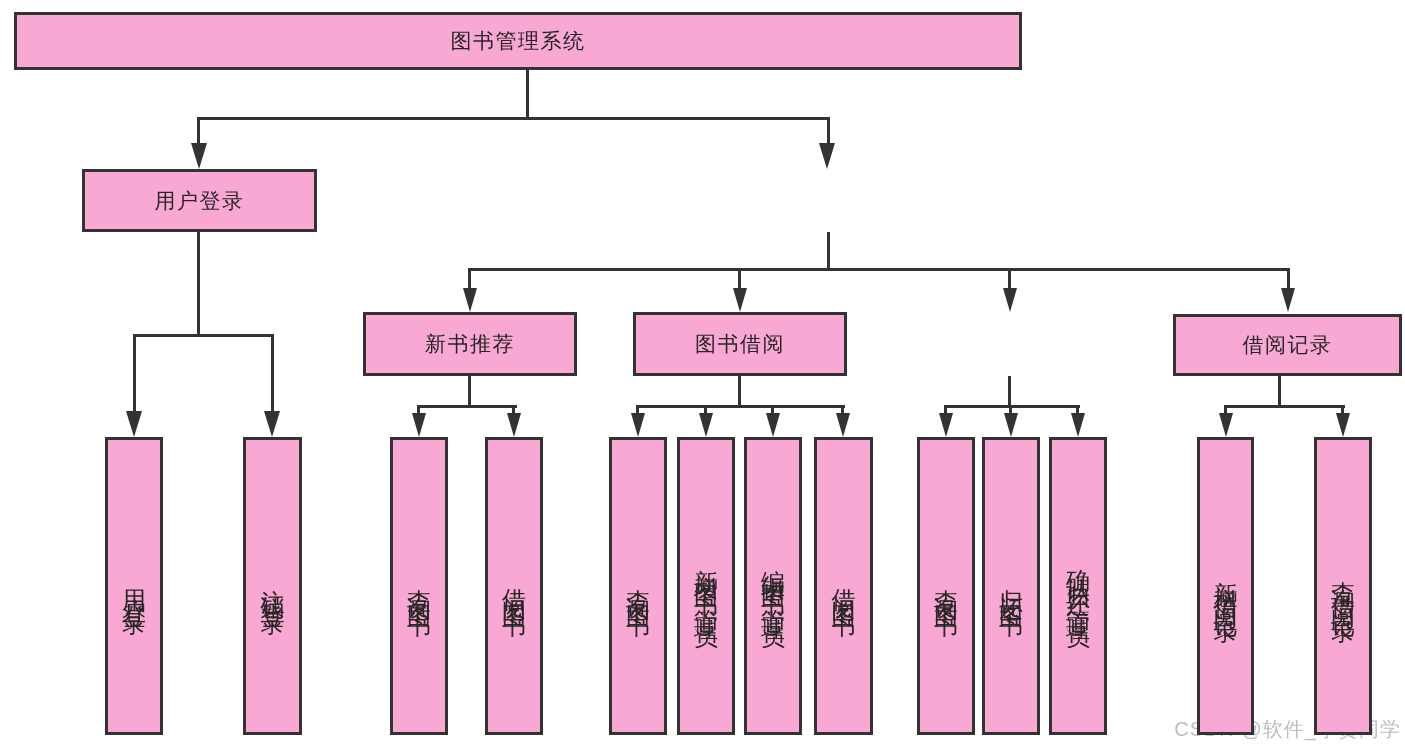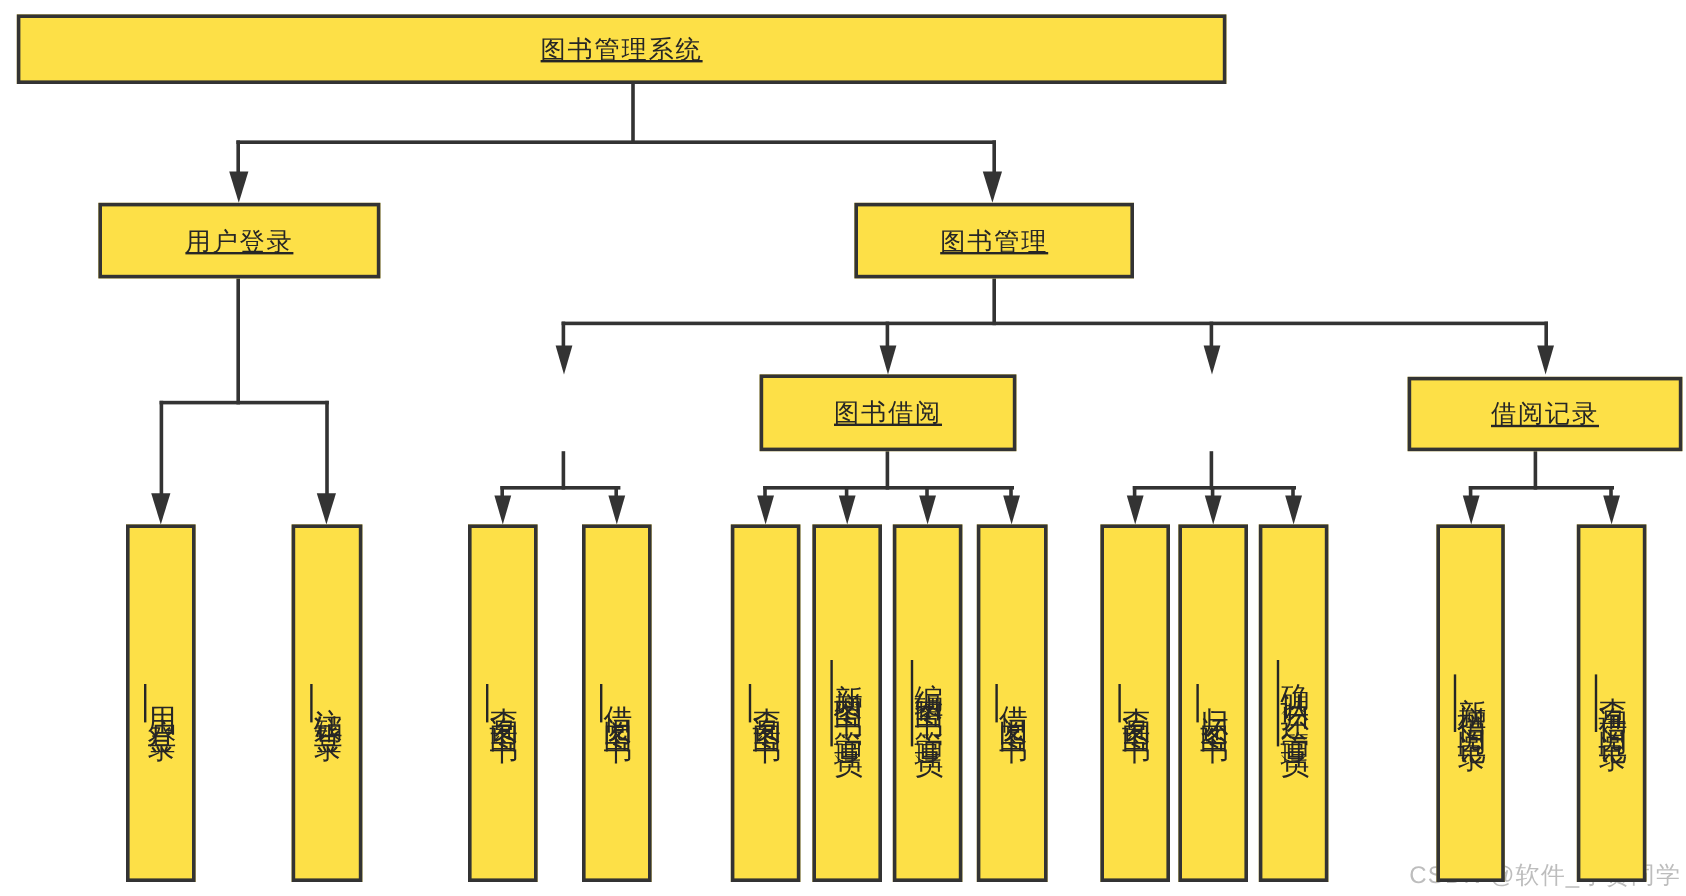--- a/index.html
+++ b/index.html
@@ -11,25 +11,24 @@
     position:relative;
     width:1405px;height:747px;
     background:var(--bg,#fff);
     overflow:hidden;
   }
   
   .box{
     position:absolute;
     box-sizing:border-box;
     border:3px solid var(--line,#333);
-    background:#fde047;
+    background:#f9a8d4;
     display:flex;align-items:center;justify-content:center;
     color:var(--text,#262626);
     z-index:2;
-    text-decoration:underline;
   }
   .hbox{
     font-size:21px;
     letter-spacing:1.5px;
     white-space:nowrap;
   }
   .vbox{
     writing-mode:vertical-lr;
     text-orientation:mixed;
     font-size:24px;
@@ -68,22 +67,22 @@
 </style>
 </head>
 <body>
 
 <div class="canvas" style="--line: #333333; --text: #262626; --bg: #ffffff; --wm: #bdbdbd;">
 
   <div class="box hbox" style="left:14px;top:12px;width:1008px;height:58px;">图书管理系统</div>
 
   <div class="box hbox" style="left:82px;top:169px;width:235px;height:63px;">用户登录</div>
 
-  <div class="box hbox" style="left:712px;top:169px;width:233px;height:63px;">图书管理</div>
 
+  <div class="box hbox" style="left:363px;top:312px;width:214px;height:64px;">新书推荐</div>
 
   <div class="box hbox" style="left:633px;top:312px;width:214px;height:64px;">图书借阅</div>
 
 
   <div class="box hbox" style="left:1173px;top:314px;width:229px;height:62px;">借阅记录</div>
 
   <div class="box vbox" style="left:105px;top:437px;width:58px;height:298px;">用户登录</div>
   <div class="box vbox" style="left:243px;top:437px;width:59px;height:298px;">注销登录</div>
 
   <div class="box vbox" style="left:390px;top:437px;width:58px;height:298px;">查询图书</div>

